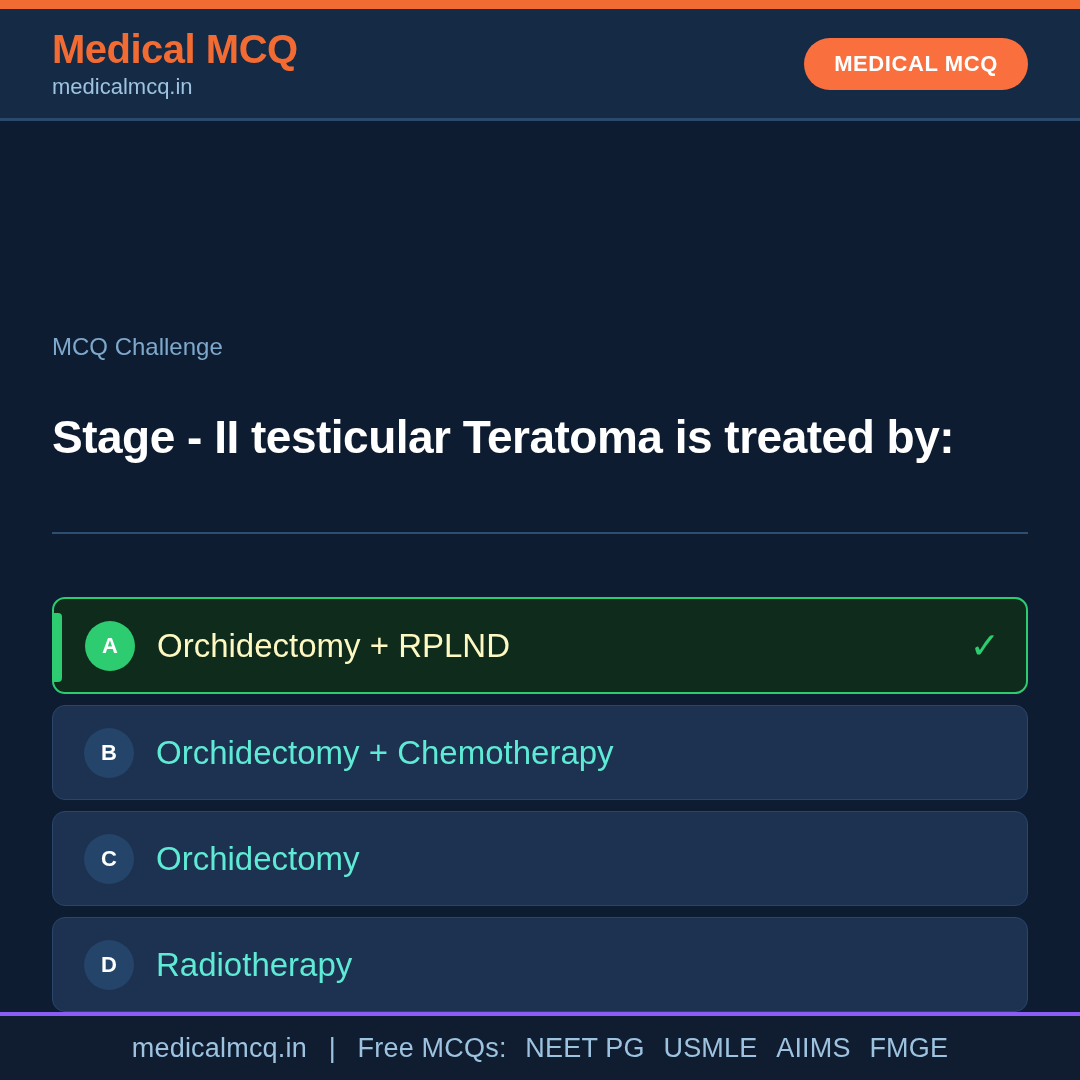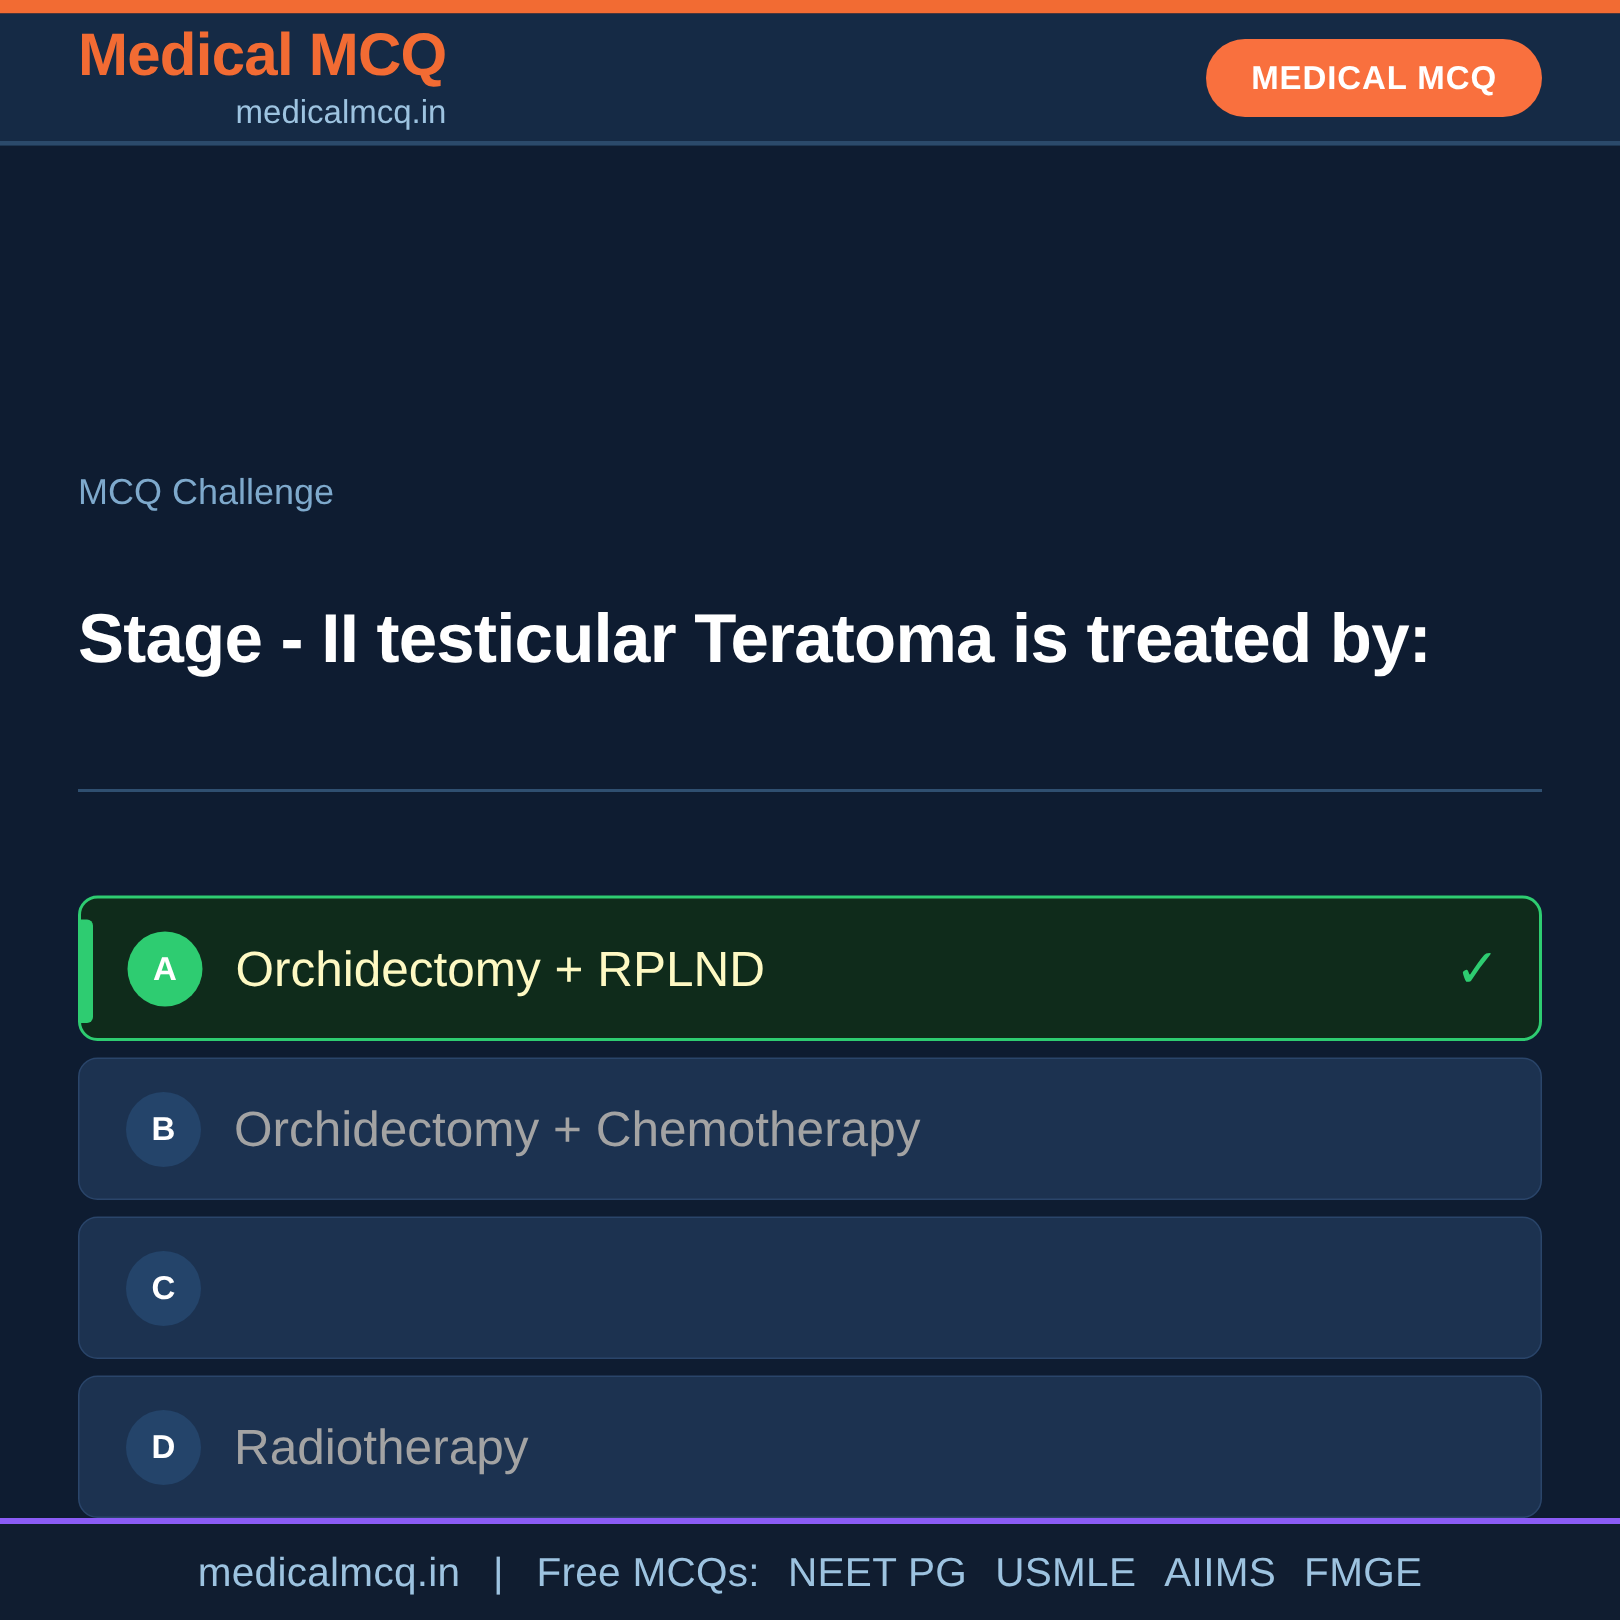--- a/index.html
+++ b/index.html
@@ -21,27 +21,26 @@
   
   .top-accent {
     height:9px; width:100%;
     background:#f26b33;
     flex:0 0 auto;
   }
 
   
   .header {
     flex:0 0 auto;
-    height:88px;
+    height:112px;
     background:#152a45;
     border-bottom:3px solid #2b4a6b;
     display:flex; align-items:center;
     justify-content:space-between;
     padding:0 52px 0 52px;
-    text-align:right;
   }
   .brand { display:flex; flex-direction:column; justify-content:center; }
   .brand-title {
     font-size:40px; font-weight:bold;
     color:#f26b33; letter-spacing:-0.5px;
     line-height:1.05;
   }
   .brand-sub {
     font-size:22px; color:#9dc3e0;
     margin-top:5px; line-height:1.1;
@@ -101,21 +100,21 @@
     width:50px; height:50px;
     border-radius:50%;
     background:#24446a;
     color:#ffffff;
     font-size:22px; font-weight:bold;
     display:flex; align-items:center; justify-content:center;
     margin-right:22px;
   }
   .option .text {
     font-size:33px;
-    color:#a3a3a3;
+    color:#5eead4;
     line-height:1.2;
     flex:1 1 auto;
   }
   .option .tick {
     flex:0 0 auto;
     width:40px;
     font-size:36px; color:transparent;
     text-align:right;
   }
 
@@ -185,20 +184,21 @@
           <div class="text">Orchidectomy + RPLND</div>
           <div class="tick">✓</div>
         </div>
         <div class="option">
           <div class="letter">B</div>
           <div class="text">Orchidectomy + Chemotherapy</div>
           <div class="tick"></div>
         </div>
         <div class="option">
           <div class="letter">C</div>
+          <div class="text">Orchidectomy</div>
           <div class="tick"></div>
         </div>
         <div class="option">
           <div class="letter">D</div>
           <div class="text">Radiotherapy</div>
           <div class="tick"></div>
         </div>
       </div>
   </div>
 

